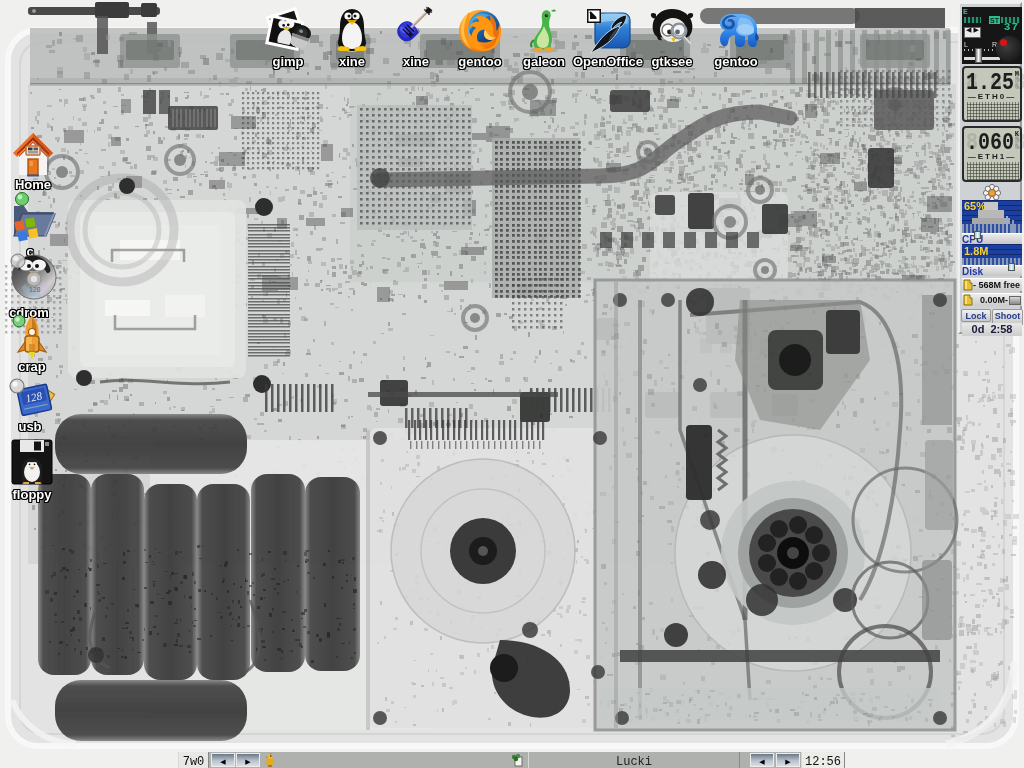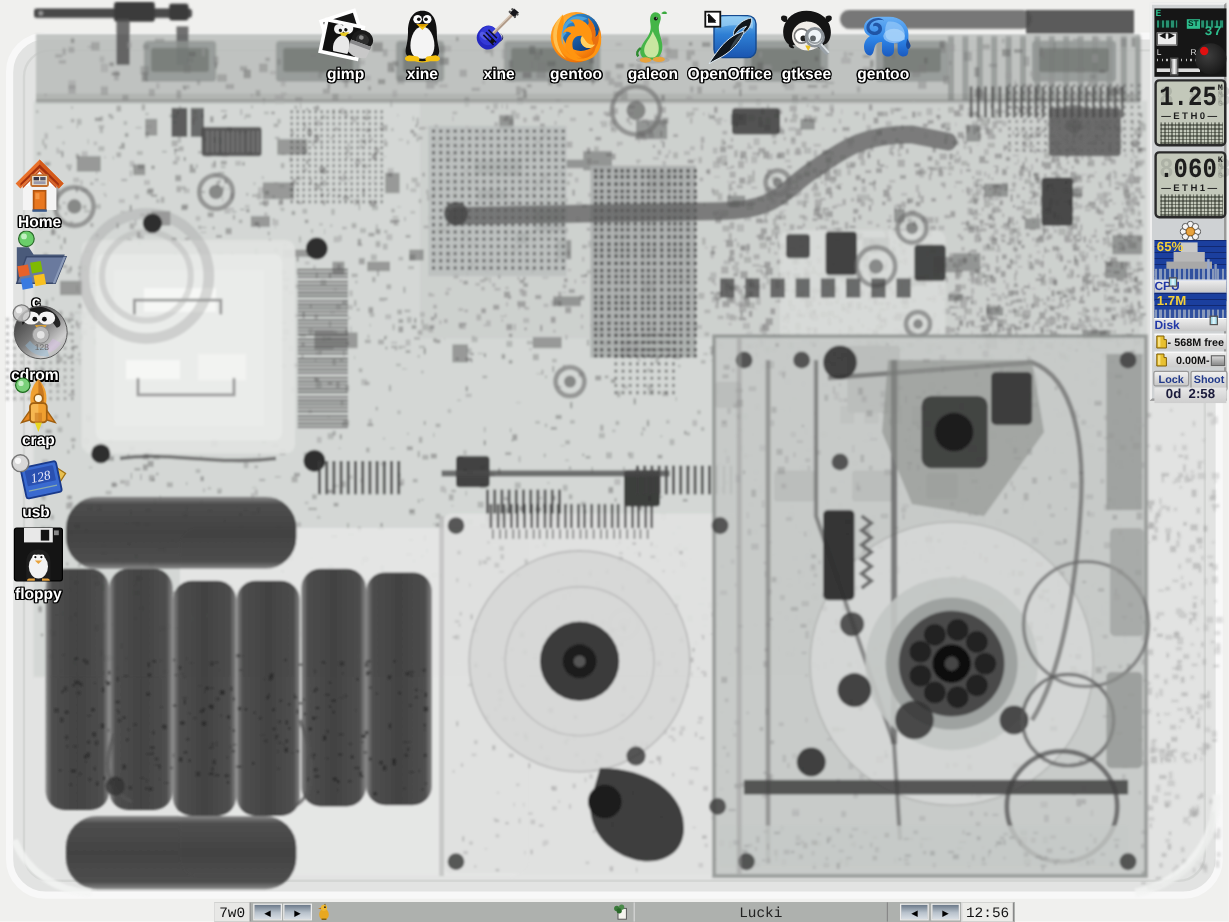--- a/index.html
+++ b/index.html
@@ -582,21 +582,21 @@
       <div style="position:absolute;left:10px;top:18px;width:38px;height:15px;background:#a8a8a8"></div>
       <div style="position:absolute;left:0px;top:24px;width:60px;height:9px;background:repeating-linear-gradient(90deg,#8899bb 0 2px,#30509e 2px 4px)"></div>
       <div style="position:absolute;left:44px;top:16px;width:2px;height:17px;background:#99aacc"></div>
         <div style="position:absolute;left:50px;top:20px;width:2px;height:13px;background:#8899bb"></div>
       <div style="position:absolute;left:2px;top:0px;color:#f4d03a;font:bold 11px 'Liberation Sans'">65%</div>
     </div>
       <div class="gklab" style="top:229px">CPU<div class="krell" style="left:12px"></div></div>
       <div style="position:absolute;left:2px;top:240px;width:60px;height:21px;background:#1b3f9e;overflow:hidden">
       <div style="position:absolute;left:0;top:0;width:100%;height:100%;background:repeating-linear-gradient(0deg, rgba(0,0,30,0.35) 0 1px, transparent 1px 5px)"></div>
       <div style="position:absolute;left:0px;top:14px;width:60px;height:7px;background:repeating-linear-gradient(90deg,#8899bb 0 2px,#30509e 2px 4px)"></div>
-      <div style="position:absolute;left:2px;top:1px;color:#f4d03a;font:bold 11px 'Liberation Sans'">1.7M</div>
+      <div style="position:absolute;left:2px;top:1px;color:#f4d03a;font:bold 11px 'Liberation Sans'">1.8M</div>
     </div>
       <div class="gklab" style="top:261px">Disk<div class="krell" style="left:46px"></div></div>
       <div class="gkrow" style="top:274px"><svg width="10" height="12" viewBox="0 0 10 12" style="position:absolute;left:1px;top:0">
           <path d="M1 1 L7 1 L7 4 L9 4 L9 11 L1 11 Z" fill="#e8c030" stroke="#7a5a00" stroke-width="0.8"></path>
           <path d="M2 2 L4 2 L4 10 L2 10 Z" fill="#f8e080"></path>
         </svg><span style="margin-left:11px">- 568M free</span></div>
       <div class="gkrow" style="top:289px"><svg width="10" height="12" viewBox="0 0 10 12" style="position:absolute;left:1px;top:0">
           <path d="M1 1 L7 1 L7 4 L9 4 L9 11 L1 11 Z" fill="#e8c030" stroke="#7a5a00" stroke-width="0.8"></path>
           <path d="M2 2 L4 2 L4 10 L2 10 Z" fill="#f8e080"></path>
         </svg><span style="margin-left:18px">0.00M-</span><span style="position:absolute;right:1px;top:2px;width:12px;height:9px;background:linear-gradient(#d8d8d8,#8a8a8a);border:1px solid #666"></span></div>

